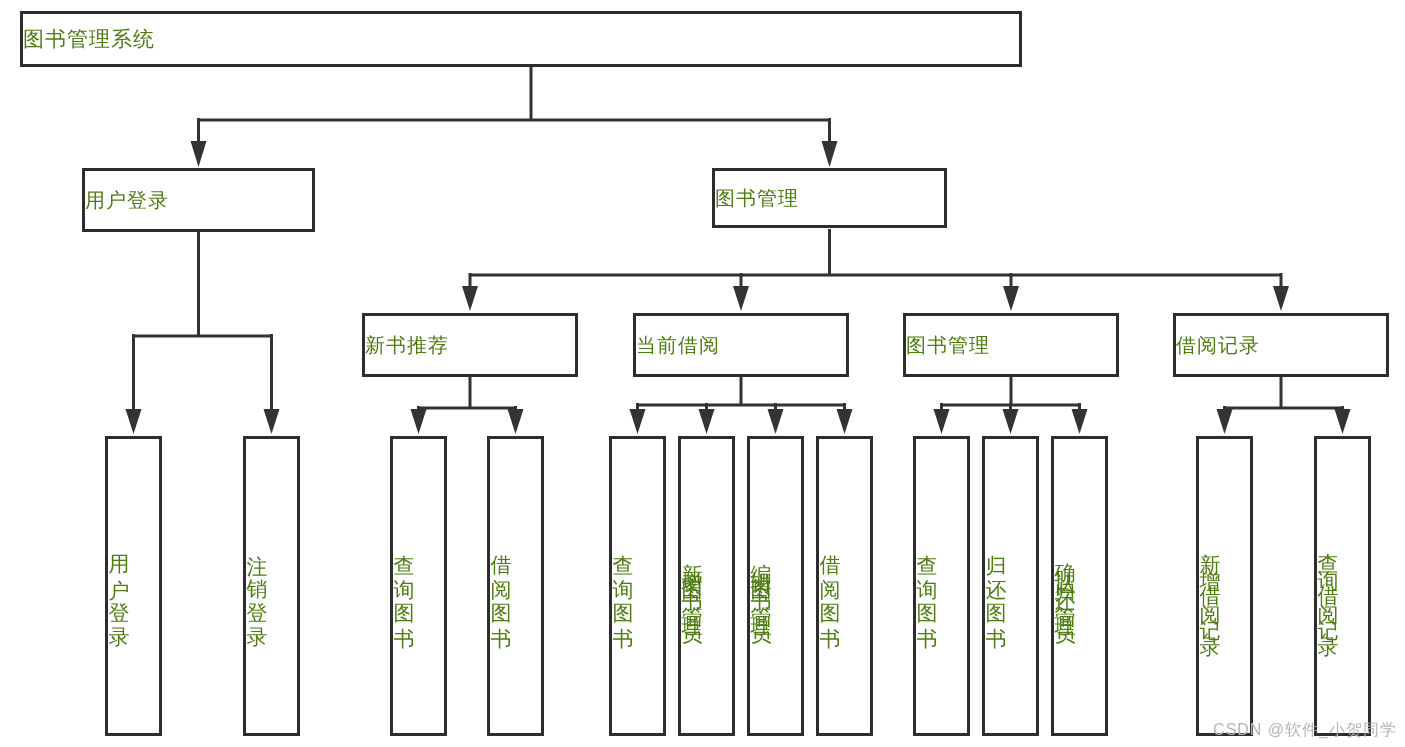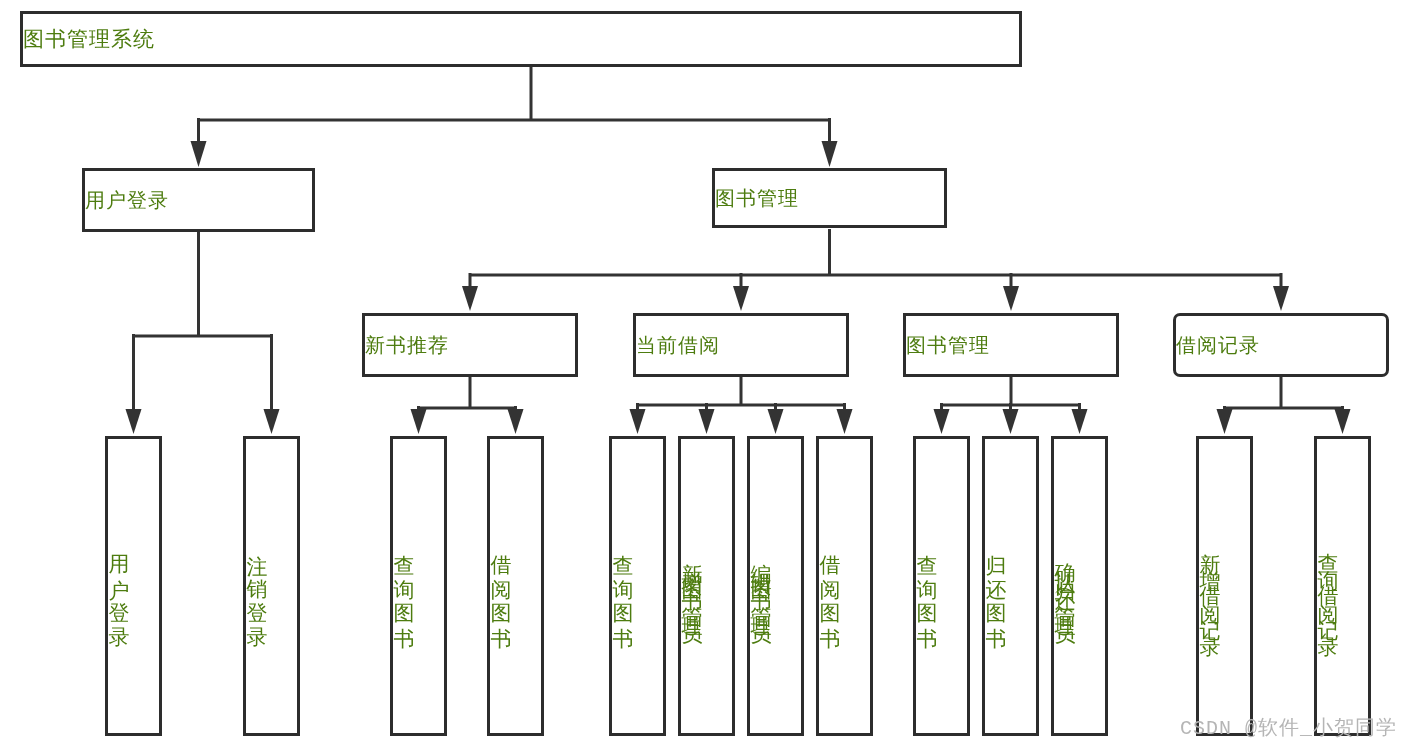--- a/index.html
+++ b/index.html
@@ -53,25 +53,24 @@
     writing-mode: vertical-lr;
     text-orientation: mixed;
     font-size: 21px;
     line-height: 1.1;
     white-space: nowrap;
   }
   .watermark {
     position: absolute;
     right: 8px;
     bottom: 6px;
-    font-size: 20px;
+    font-size: 16px;
     color: #b5b5b5;
     letter-spacing: 1px;
     white-space: nowrap;
-    font-family: Liberation Mono, monospace;
   }
 </style>
 </head>
 <body>
 
 <div class="canvas">
 
   <svg class="connectors" viewBox="0 0 1405 747">
     <g>
       <path d="M531,66 V120 M198.5,120 H829.5 M198.5,118 V143 M829.5,118 V143"></path>
@@ -128,21 +127,21 @@
 
   <div class="node hnode" style="left:362px; top:313px; width:216px; height:64px;">
     <span>新书推荐</span>
   </div>
   <div class="node hnode" style="left:633px; top:313px; width:216px; height:64px;">
     <span>当前借阅</span>
   </div>
   <div class="node hnode" style="left:903px; top:313px; width:216px; height:64px;">
     <span>图书管理</span>
   </div>
-  <div class="node hnode" style="left:1173px; top:313px; width:216px; height:64px;border-radius:7px;">
+  <div class="node hnode" style="left:1173px; top:313px; width:216px; height:64px;">
     <span>借阅记录</span>
   </div>
 
   <div class="node vnode" style="left:105px; top:436px; width:57px; height:300px;">
     <span class="vlabel" style="letter-spacing: 1.15em;">用户登录</span>
   </div>
   <div class="node vnode" style="left:243px; top:436px; width:57px; height:300px;">
     <span class="vlabel" style="letter-spacing: 1.15em;">注销登录</span>
   </div>
 

